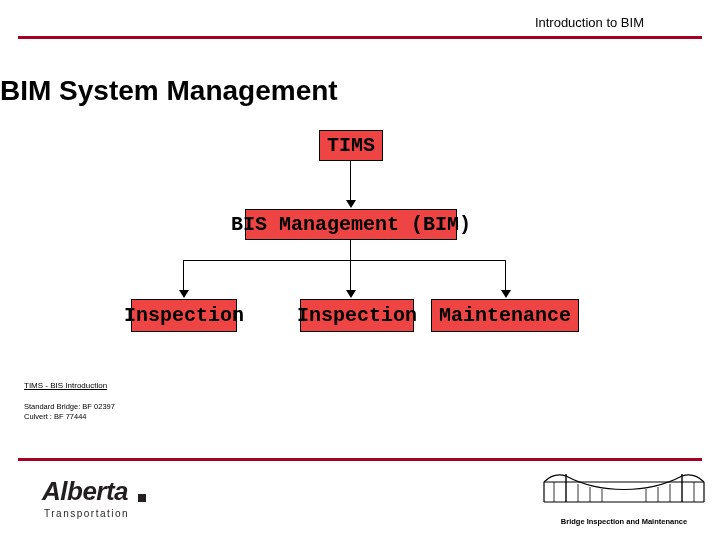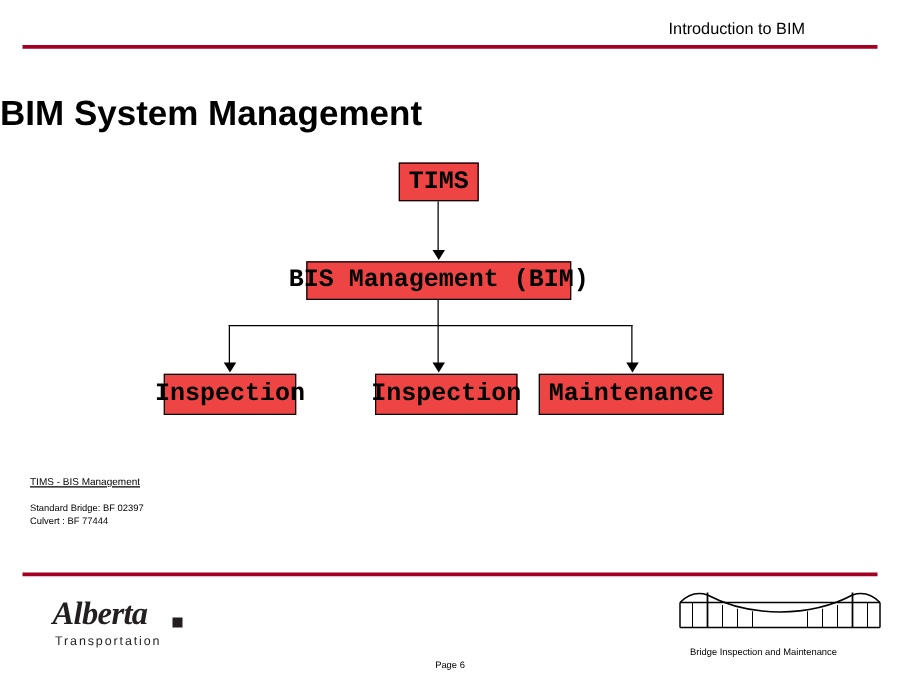--- a/index.html
+++ b/index.html
@@ -163,21 +163,21 @@
   }
   
   .logo-alberta {
     position: absolute;
     left: 42px;
     top: 478px;
     width: 120px;
     height: 46px;
   }
   .logo-alberta .word {
-    font-family: Liberation Serif, serif;
+    font-family: Liberation Sans, sans-serif;
     font-size: 26px;
     font-style: italic;
     font-weight: bold;
     color: #231f20;
     letter-spacing: -0.5px;
     line-height: 26px;
   }
   .logo-alberta .swoosh {
     position: absolute;
     left: 96px;
@@ -213,27 +213,28 @@
     left: 0;
     top: 22px;
     width: 168px;
     text-align: center;
     font-size: 17px;
     font-weight: bold;
     color: #000000;
   }
   .logo-bim .bim-sub {
     position: absolute;
-    left: 12px;
+    left: 0;
     top: 45px;
     width: 168px;
-    text-align: left;
+    text-align: center;
     font-size: 7.5px;
     color: #000000;
     white-space: nowrap;
+    font-weight: bold;
   }
 </style>
 </head>
 <body>
 
 <div class="slide">
 
   <div class="header-title">Introduction to BIM</div>
   <div class="header-rule"></div>
 
@@ -263,28 +264,27 @@
   <div class="box box-inventory">
     <span>Inspection</span>
   </div>
   <div class="box box-maintenance">
     <span>Maintenance</span>
   </div>
   <div class="box box-inspection">
     <span>Inspection</span>
   </div>
 
-  <div class="note-link">TIMS - BIS Management</div>
+  <div class="note-link">TIMS - BIS Introduction</div>
   <div class="note-lines">
     <div>Standard Bridge:  BF 02397</div>
     <div>Culvert :  BF 77444</div>
   </div>
 
   <div class="footer-rule"></div>
-  <div class="page-number">Page 6</div>
 
   <div class="logo-alberta">
     <div class="word">Alberta</div>
     <div class="swoosh"></div>
     <div class="sub">Transportation</div>
   </div>
 
   <div class="logo-bim">
     <svg width="168" height="42" viewBox="0 0 168 42">
       <line x1="4" y1="10" x2="164" y2="10" stroke="#000" stroke-width="1.2"></line>

